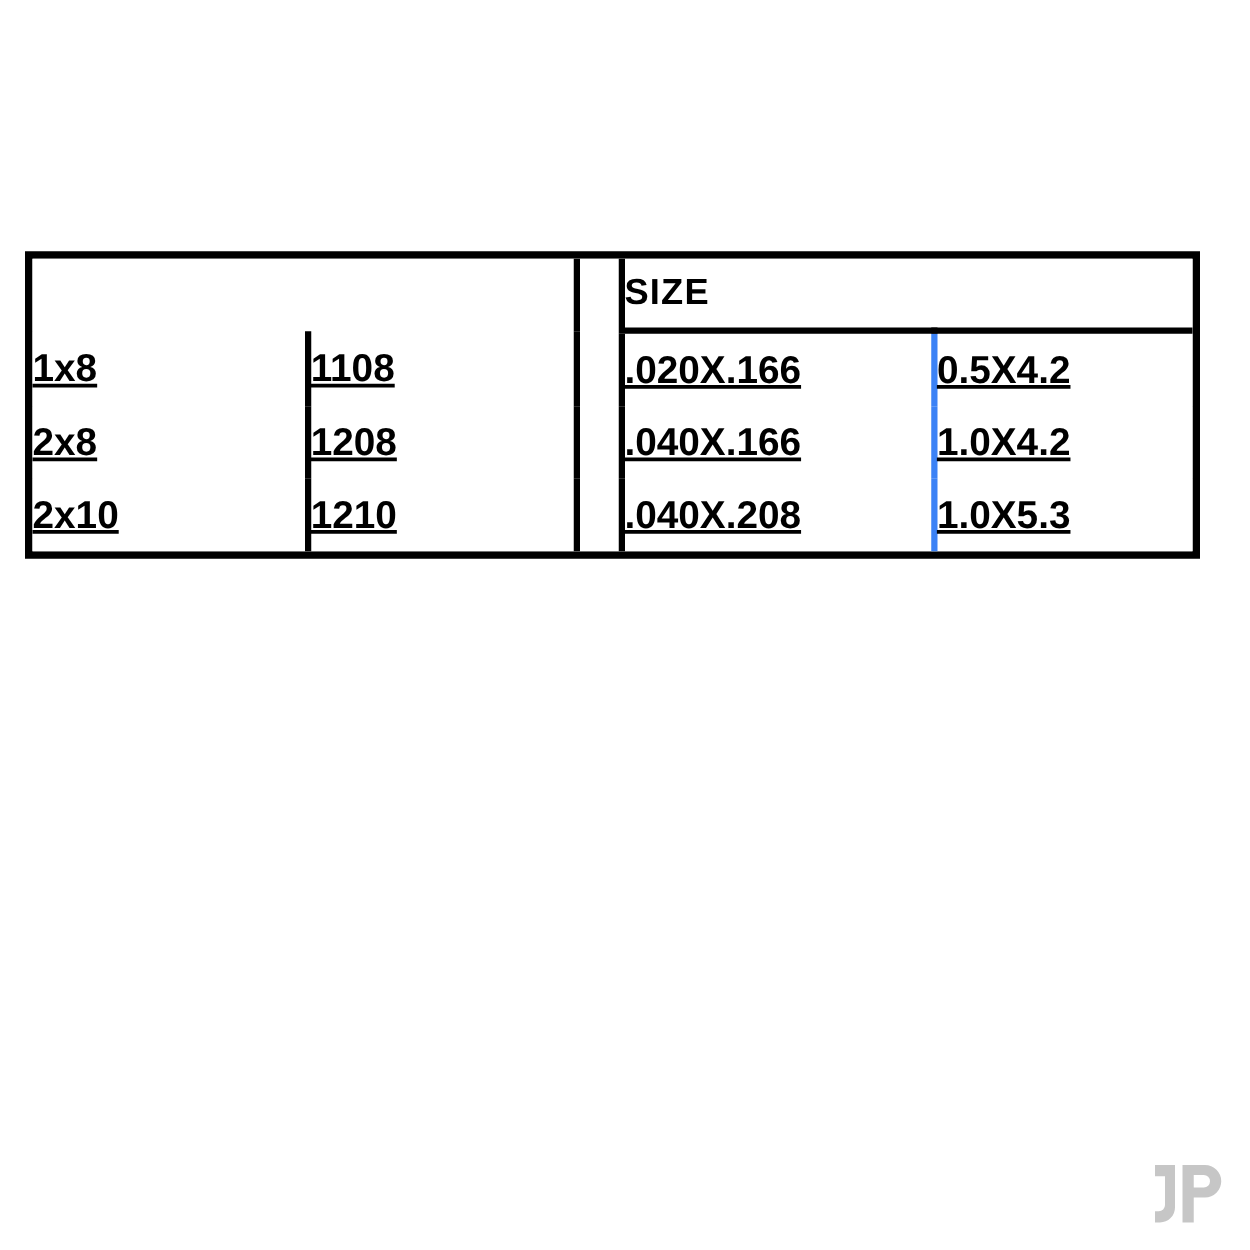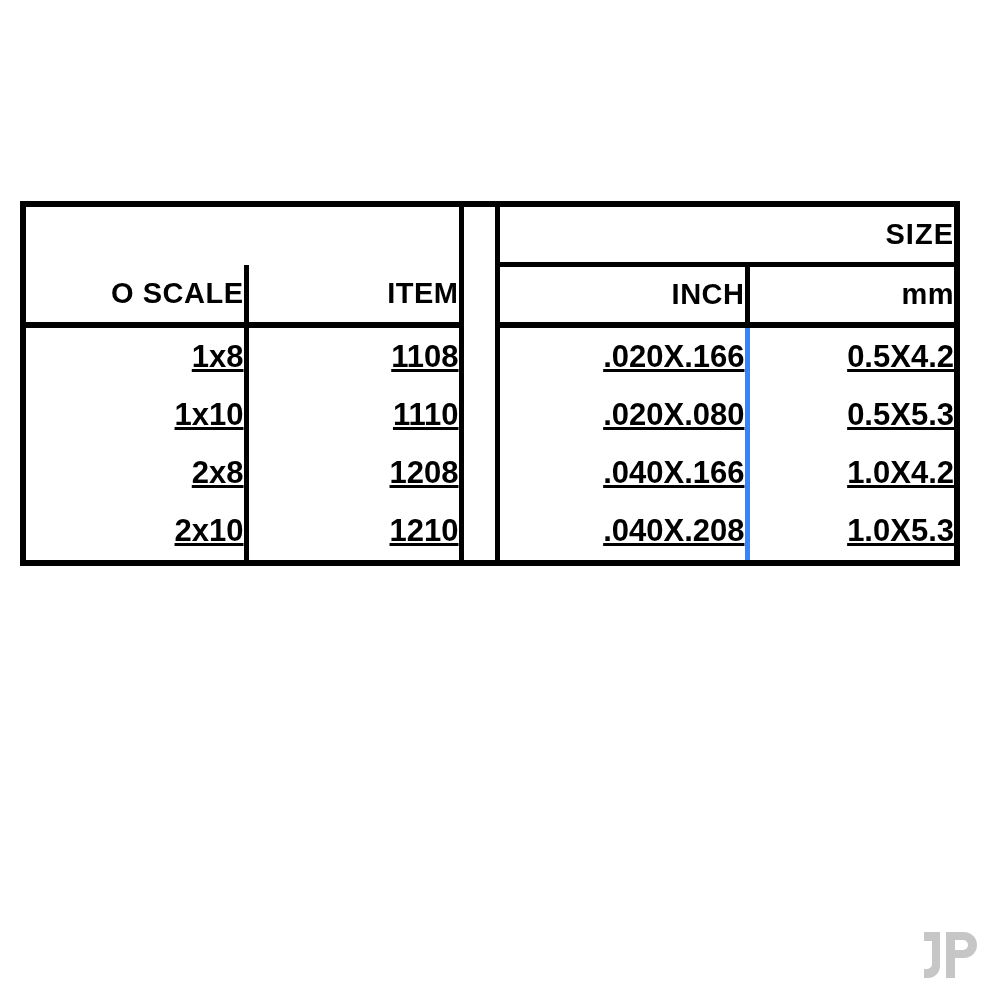--- a/index.html
+++ b/index.html
@@ -29,21 +29,21 @@
 
   table.spec {
     border-collapse: collapse;
     width: 100%;
     table-layout: fixed;
   }
 
   table.spec td, table.spec th {
     padding: 0;
     margin: 0;
-    text-align: right;
+    text-align: left;
     vertical-align: middle;
     font-weight: bold;
     color: #000000;
     background: #ffffff;
   }
 
   
   col.c-scale { width: 220px; }
   col.c-item  { width: 215px; }
   col.c-gap   { width: 36px;  }
@@ -110,41 +110,27 @@
       <col class="c-inch">
       <col class="c-mm">
     </colgroup>
     <tbody>
       <tr class="row-blank">
         <td colspan="2"></td>
         <td class="gapcell"></td>
         <td class="size-cell" colspan="2">SIZE</td>
       </tr>
 
-      <tr class="row-head">
-        <td class="vr-right">O SCALE</td>
-        <td>ITEM</td>
-        <td class="gapcell"></td>
-        <td class="vr-right">INCH</td>
-        <td>mm</td>
-      </tr>
 
       <tr class="row-data">
         <td class="c-scale-cell">1x8</td>
         <td class="c-item-cell">1108</td>
         <td class="gapcell"></td>
         <td class="c-inch-cell">.020X.166</td>
         <td>0.5X4.2</td>
-      </tr>
-      <tr class="row-data">
-        <td class="c-scale-cell">1x10</td>
-        <td class="c-item-cell">1110</td>
-        <td class="gapcell"></td>
-        <td class="c-inch-cell">.020X.080</td>
-        <td>0.5X5.3</td>
       </tr>
       <tr class="row-data">
         <td class="c-scale-cell">2x8</td>
         <td class="c-item-cell">1208</td>
         <td class="gapcell"></td>
         <td class="c-inch-cell">.040X.166</td>
         <td>1.0X4.2</td>
       </tr>
       <tr class="row-data">
         <td class="c-scale-cell">2x10</td>

